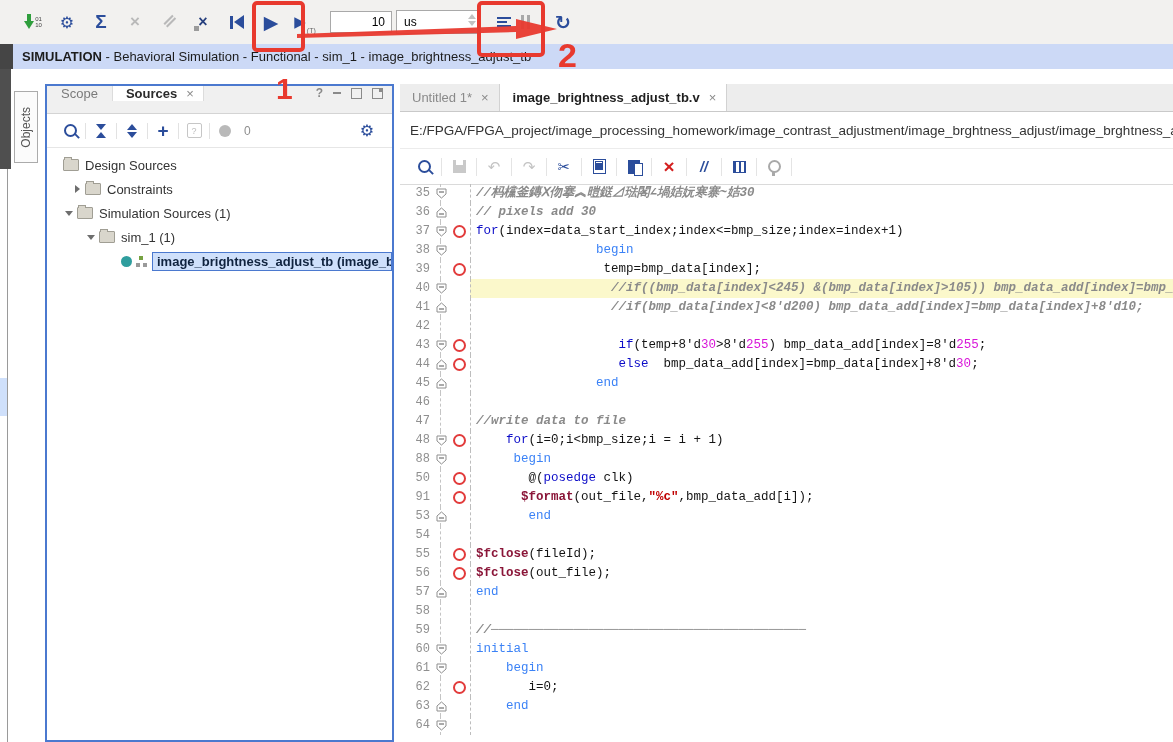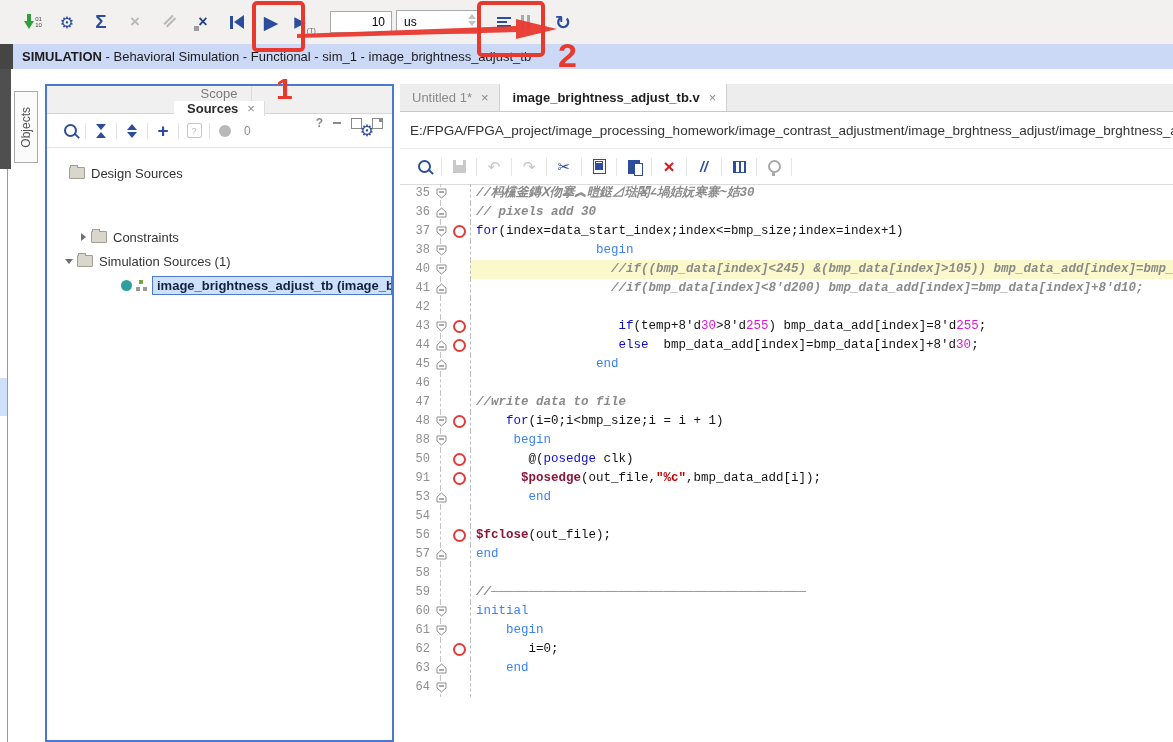--- a/index.html
+++ b/index.html
@@ -48,21 +48,21 @@
   .dockbar{position:absolute;left:0;top:69px;width:11px;height:100px;background:#4f4f4f;}
   .dockline{position:absolute;left:7px;top:169px;bottom:0;width:1px;background:#9a9a9a;}
   .minitab{position:absolute;left:0;top:378px;width:7px;height:38px;background:#cfe0fb;}
   .objects-tab{position:absolute;left:14px;top:91px;width:22px;height:70px;background:#fbfbfb;
       border:1px solid #ababab;display:flex;align-items:center;justify-content:center;}
   .objects-tab span{writing-mode:vertical-rl;transform:rotate(180deg);font-size:12px;color:#555;}
   
   .srcpanel{position:absolute;left:45px;top:84px;width:349px;bottom:0;background:#fff;
             border:2px solid #4b79cf;box-sizing:border-box;overflow:hidden;}
   .src-tabs{height:27px;background:#f0f0f0;border-bottom:1px solid #d4d4d4;display:flex;
-            align-items:center;font-size:13px;flex-direction:column;}
+            align-items:flex-start;font-size:13px;}
   .tab-scope{display:flex;align-items:center;padding:0 14px;color:#7a7a7a;border-right:1px solid #dcdcdc;}
   .tab-sources{display:flex;align-items:center;background:#fff;padding:0 9px 0 13px;
                font-weight:bold;color:#2b2b2b;border-right:1px solid #dcdcdc;}
   .closex{color:#8a8a8a;margin-left:9px;font-size:13px;font-weight:normal;}
   .winctl{margin-left:auto;display:flex;align-items:center;gap:10px;padding-right:9px;color:#8a8a8a;}
   .wc-q{font-size:12px;font-weight:bold;}
   .wc-min{width:8px;height:2px;background:#8a8a8a;}
   .wc-box{width:9px;height:9px;border:1px solid #8a8a8a;}
   .wc-float{width:9px;height:9px;border:1px solid #8a8a8a;position:relative;}
   .wc-float::after{content:'';position:absolute;right:-1px;top:-1px;width:4px;height:4px;background:#8a8a8a;}
@@ -285,38 +285,45 @@
     <span class="st-sep"></span>
     <span class="st-ic">
         <span class="badge-dot"></span>
       </span>
     <span class="badge-num">0</span>
     <span class="st-ic gear src-gear">
         <span>⚙</span>
       </span>
   </div>
   <div class="tree" id="src-tree">
-      <div class="trow" style="padding-left: 6px; margin-top: 8px;">
+      <div class="trow" style="padding-left: 0;">
         <span class="slot"></span>
         <span class="folder"></span>
         <span>Design Sources</span>
       </div>
-      <div class="trow" style="padding-left: 28px; margin-top: 40px;">
+      <div class="trow" style="padding-left: 22px;">
         <span class="slot">
           <span class="ar-r"></span>
         </span>
         <span class="folder"></span>
         <span>Constraints</span>
       </div>
       <div class="trow" style="padding-left: 14px;">
         <span class="slot">
           <span class="ar-d"></span>
         </span>
         <span class="folder"></span>
         <span>Simulation Sources (1)</span>
+      </div>
+      <div class="trow" style="padding-left: 36px;">
+        <span class="slot">
+          <span class="ar-d"></span>
+        </span>
+        <span class="folder"></span>
+        <span>sim_1 (1)</span>
       </div>
       <div class="trow" style="padding-left: 58px;">
         <span class="slot"></span>
         <span class="modcircle"></span>
         <span class="hier">
           <i class="h1"></i>
           <i class="h2"></i>
           <i class="h3"></i>
         </span>
         <span class="sel-label">image_brightness_adjust_tb (image_brightness_adju</span>
@@ -423,20 +430,28 @@
         <span class="cfold">
           <svg width="11" height="11">
             <polygon points="1,1 10,1 10,6 5.5,10 1,6" fill="#fff" stroke="#8f8f8f"></polygon>
             <line x1="3" x2="8" y1="4" y2="4" stroke="#555"></line>
           </svg>
         </span>
         <span class="cbp"></span>
         <span class="ctext"><span class="pl">                </span><span class="kw2">begin</span></span>
       </div>
       <div class="crow">
+        <span class="cnum">39</span>
+        <span class="cfold"></span>
+        <span class="cbp">
+          <span class="bpc"></span>
+        </span>
+        <span class="ctext"><span class="pl">                 temp=bmp_data[index];</span></span>
+      </div>
+      <div class="crow">
         <span class="cnum">40</span>
         <span class="cfold">
           <svg width="11" height="11">
             <polygon points="1,1 10,1 10,6 5.5,10 1,6" fill="#fff" stroke="#8f8f8f"></polygon>
             <line x1="3" x2="8" y1="4" y2="4" stroke="#555"></line>
           </svg>
         </span>
         <span class="cbp"></span>
         <span class="ctext hl"><span class="cm">                  //if((bmp_data[index]&lt;245) &amp;(bmp_data[index]&gt;105)) bmp_data_add[index]=bmp_data[index]+10;</span></span>
       </div>
@@ -537,38 +552,46 @@
           <span class="bpc"></span>
         </span>
         <span class="ctext"><span class="pl">       @(</span><span class="kw">posedge</span><span class="pl"> clk)</span></span>
       </div>
       <div class="crow">
         <span class="cnum">91</span>
         <span class="cfold"></span>
         <span class="cbp">
           <span class="bpc"></span>
         </span>
-        <span class="ctext"><span class="pl">      </span><span class="sys">$posedge</span><span class="pl">(out_file,</span><span class="str">"%c"</span><span class="pl">,bmp_data_add[i]);</span></span>
+        <span class="ctext"><span class="pl">      </span><span class="sys">$format</span><span class="pl">(out_file,</span><span class="str">"%c"</span><span class="pl">,bmp_data_add[i]);</span></span>
       </div>
       <div class="crow">
         <span class="cnum">53</span>
         <span class="cfold">
           <svg width="11" height="11">
             <polygon points="5.5,1 10,5 10,10 1,10 1,5" fill="#fff" stroke="#8f8f8f"></polygon>
             <line x1="3" x2="8" y1="7" y2="7" stroke="#555"></line>
           </svg>
         </span>
         <span class="cbp"></span>
         <span class="ctext"><span class="pl">       </span><span class="kw2">end</span></span>
       </div>
       <div class="crow">
         <span class="cnum">54</span>
         <span class="cfold"></span>
         <span class="cbp"></span>
         <span class="ctext"></span>
+      </div>
+      <div class="crow">
+        <span class="cnum">55</span>
+        <span class="cfold"></span>
+        <span class="cbp">
+          <span class="bpc"></span>
+        </span>
+        <span class="ctext"><span class="sys">$fclose</span><span class="pl">(fileId);</span></span>
       </div>
       <div class="crow">
         <span class="cnum">56</span>
         <span class="cfold"></span>
         <span class="cbp">
           <span class="bpc"></span>
         </span>
         <span class="ctext"><span class="sys">$fclose</span><span class="pl">(out_file);</span></span>
       </div>
       <div class="crow">

